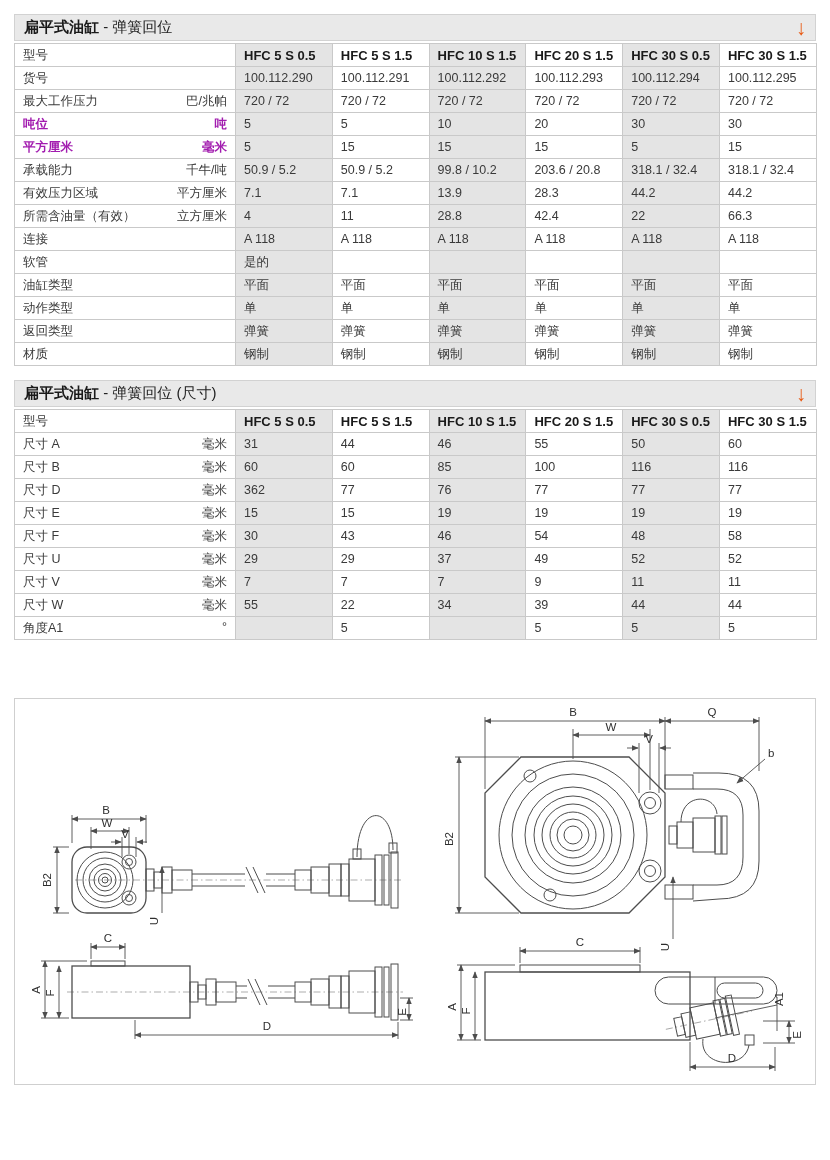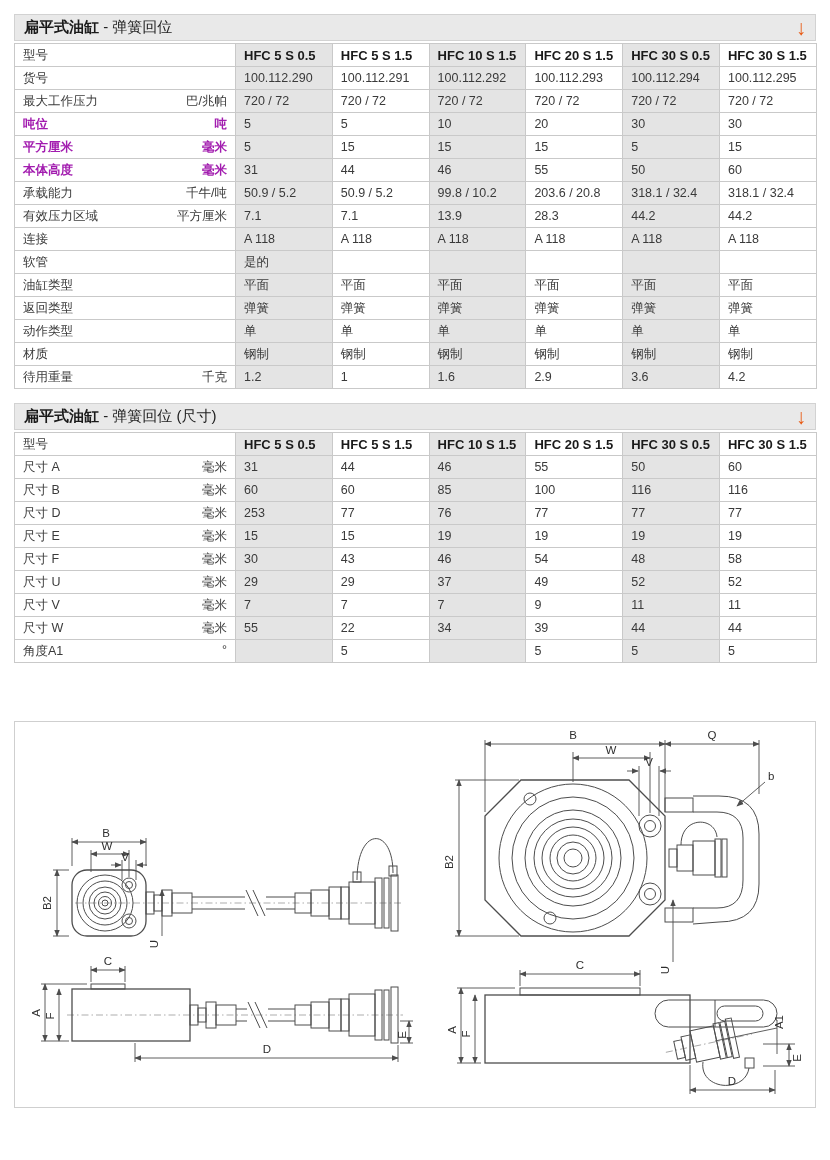--- a/index.html
+++ b/index.html
@@ -125,32 +125,20 @@
               <span class="lbl">平方厘米</span>
               <span class="unit">毫米</span>
             </td>
             <td class="datacell shaded">5</td>
             <td class="datacell">15</td>
             <td class="datacell shaded">15</td>
             <td class="datacell">15</td>
             <td class="datacell shaded">5</td>
             <td class="datacell">15</td>
           </tr>
-          <tr class="bold-row">
-            <td class="lblcol">
-              <span class="lbl">本体高度</span>
-              <span class="unit">毫米</span>
-            </td>
-            <td class="datacell shaded">31</td>
-            <td class="datacell">44</td>
-            <td class="datacell shaded">46</td>
-            <td class="datacell">55</td>
-            <td class="datacell shaded">50</td>
-            <td class="datacell">60</td>
-          </tr>
           <tr>
             <td class="lblcol">
               <span class="lbl">承载能力</span>
               <span class="unit">千牛/吨</span>
             </td>
             <td class="datacell shaded">50.9 / 5.2</td>
             <td class="datacell">50.9 / 5.2</td>
             <td class="datacell shaded">99.8 / 10.2</td>
             <td class="datacell">203.6 / 20.8</td>
             <td class="datacell shaded">318.1 / 32.4</td>
@@ -163,20 +151,32 @@
             </td>
             <td class="datacell shaded">7.1</td>
             <td class="datacell">7.1</td>
             <td class="datacell shaded">13.9</td>
             <td class="datacell">28.3</td>
             <td class="datacell shaded">44.2</td>
             <td class="datacell">44.2</td>
           </tr>
           <tr>
             <td class="lblcol">
+              <span class="lbl">所需含油量（有效）</span>
+              <span class="unit">立方厘米</span>
+            </td>
+            <td class="datacell shaded">4</td>
+            <td class="datacell">11</td>
+            <td class="datacell shaded">28.8</td>
+            <td class="datacell">42.4</td>
+            <td class="datacell shaded">22</td>
+            <td class="datacell">66.3</td>
+          </tr>
+          <tr>
+            <td class="lblcol">
               <span class="lbl">连接</span>
               <span class="unit"></span>
             </td>
             <td class="datacell shaded">A 118</td>
             <td class="datacell">A 118</td>
             <td class="datacell shaded">A 118</td>
             <td class="datacell">A 118</td>
             <td class="datacell shaded">A 118</td>
             <td class="datacell">A 118</td>
           </tr>
@@ -199,65 +199,53 @@
             </td>
             <td class="datacell shaded">平面</td>
             <td class="datacell">平面</td>
             <td class="datacell shaded">平面</td>
             <td class="datacell">平面</td>
             <td class="datacell shaded">平面</td>
             <td class="datacell">平面</td>
           </tr>
           <tr>
             <td class="lblcol">
+              <span class="lbl">动作类型</span>
+              <span class="unit"></span>
+            </td>
+            <td class="datacell shaded">单</td>
+            <td class="datacell">单</td>
+            <td class="datacell shaded">单</td>
+            <td class="datacell">单</td>
+            <td class="datacell shaded">单</td>
+            <td class="datacell">单</td>
+          </tr>
+          <tr>
+            <td class="lblcol">
               <span class="lbl">返回类型</span>
               <span class="unit"></span>
             </td>
             <td class="datacell shaded">弹簧</td>
             <td class="datacell">弹簧</td>
             <td class="datacell shaded">弹簧</td>
             <td class="datacell">弹簧</td>
             <td class="datacell shaded">弹簧</td>
             <td class="datacell">弹簧</td>
           </tr>
           <tr>
             <td class="lblcol">
-              <span class="lbl">动作类型</span>
-              <span class="unit"></span>
-            </td>
-            <td class="datacell shaded">单</td>
-            <td class="datacell">单</td>
-            <td class="datacell shaded">单</td>
-            <td class="datacell">单</td>
-            <td class="datacell shaded">单</td>
-            <td class="datacell">单</td>
-          </tr>
-          <tr>
-            <td class="lblcol">
               <span class="lbl">材质</span>
               <span class="unit"></span>
             </td>
             <td class="datacell shaded">钢制</td>
             <td class="datacell">钢制</td>
             <td class="datacell shaded">钢制</td>
             <td class="datacell">钢制</td>
             <td class="datacell shaded">钢制</td>
             <td class="datacell">钢制</td>
-          </tr>
-          <tr>
-            <td class="lblcol">
-              <span class="lbl">待用重量</span>
-              <span class="unit">千克</span>
-            </td>
-            <td class="datacell shaded">1.2</td>
-            <td class="datacell">1</td>
-            <td class="datacell shaded">1.6</td>
-            <td class="datacell">2.9</td>
-            <td class="datacell shaded">3.6</td>
-            <td class="datacell">4.2</td>
           </tr>
         </tbody>
     </table>
   </div>
 
   <div class="section" style="margin-bottom:0;">
     <div class="section-bar">
       <span class="bar-title-main">扁平式油缸</span>
         <span class="bar-title-sub"> - 弹簧回位 (尺寸)</span>
       <span class="bar-arrow">↓</span>
@@ -306,21 +294,21 @@
             <td class="datacell shaded">85</td>
             <td class="datacell">100</td>
             <td class="datacell shaded">116</td>
             <td class="datacell">116</td>
           </tr>
           <tr>
             <td class="lblcol">
               <span class="lbl">尺寸 D</span>
               <span class="unit">毫米</span>
             </td>
-            <td class="datacell shaded">253</td>
+            <td class="datacell shaded">362</td>
             <td class="datacell">77</td>
             <td class="datacell shaded">76</td>
             <td class="datacell">77</td>
             <td class="datacell shaded">77</td>
             <td class="datacell">77</td>
           </tr>
           <tr>
             <td class="lblcol">
               <span class="lbl">尺寸 E</span>
               <span class="unit">毫米</span>

